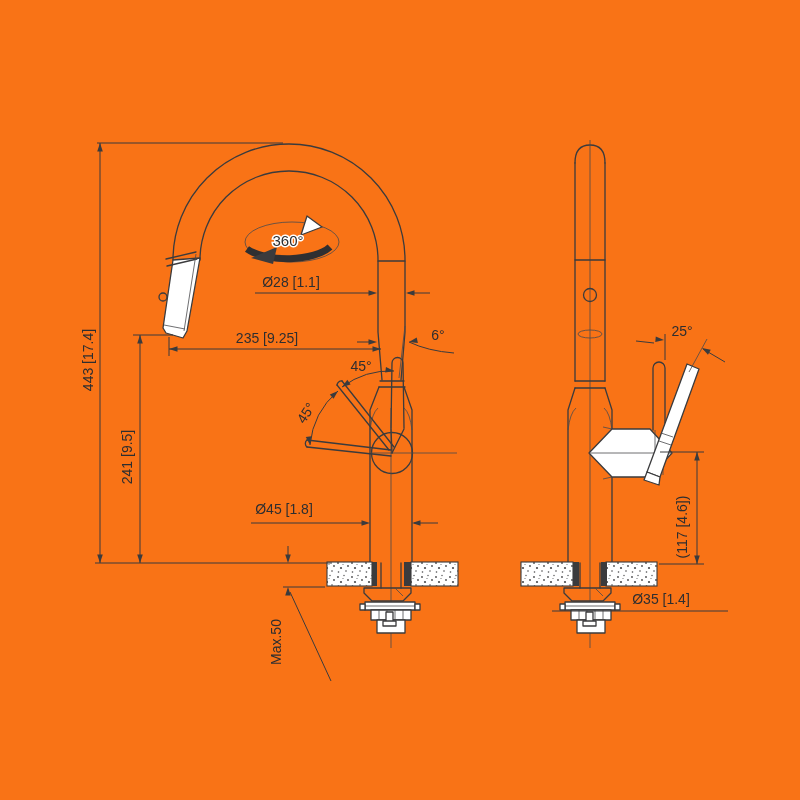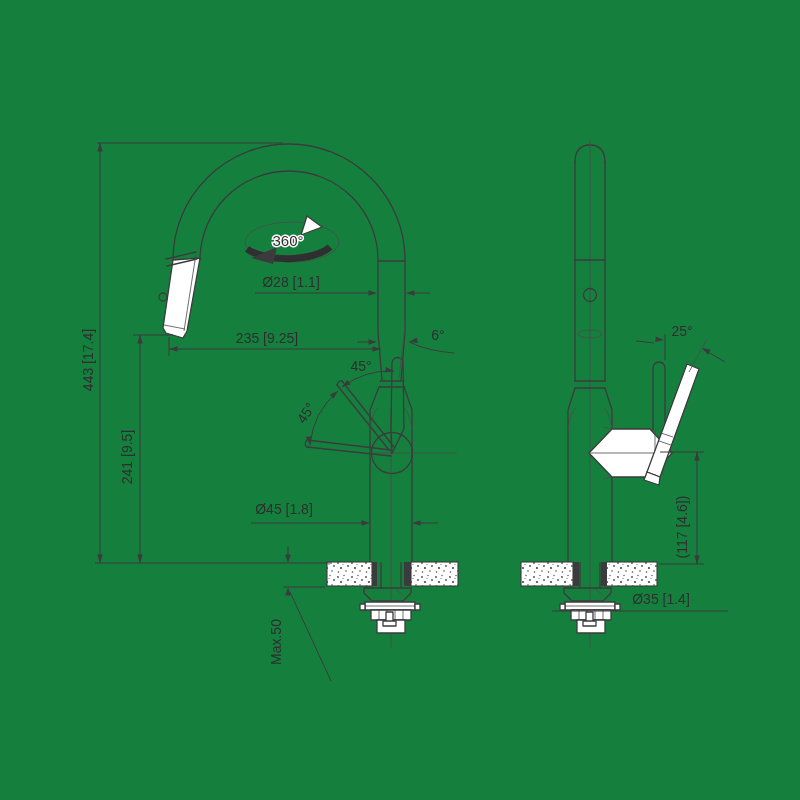--- a/index.html
+++ b/index.html
@@ -1,16 +1,16 @@
 <!DOCTYPE html>
 <html><head>
 <meta charset="utf-8">
 <style>
   html,body{margin:0;padding:0;background:#ffffff;width:800px;height:800px;overflow:hidden;}
-  .canvas{width:800px;height:800px;background:#15803d;}
+  .canvas{width:800px;height:800px;background:#f97316;}
   svg{display:block;}
   .ln{fill:none;stroke:#3b3b3d;stroke-width:1.3;stroke-linecap:round;stroke-linejoin:round;}
   .lnf{fill:#ffffff;stroke:#3b3b3d;stroke-width:1.3;stroke-linejoin:round;}
   .thin{fill:none;stroke:#4a4a4c;stroke-width:0.8;}
   .dim{fill:none;stroke:#3b3b3d;stroke-width:1;}
   .thick{fill:none;stroke:#2f2f31;stroke-width:7;}
   .arr{fill:#3b3b3d;stroke:none;}
   .darkbar{fill:#3b3b3d;stroke:none;}
   .txt{font-family:"Liberation Sans","DejaVu Sans",sans-serif;font-size:14px;fill:#2e2e30;}
   .txt15{font-family:"Liberation Sans","DejaVu Sans",sans-serif;font-size:15px;fill:#2e2e30;paint-order:stroke;stroke:#ffffff;stroke-width:3px;}

